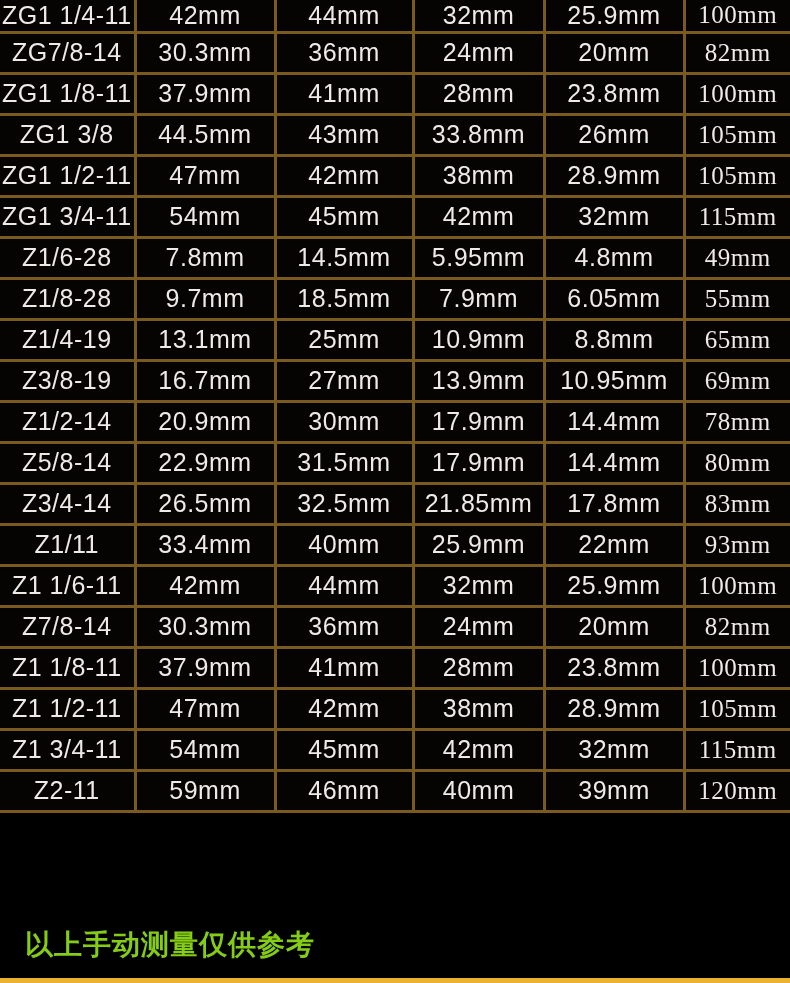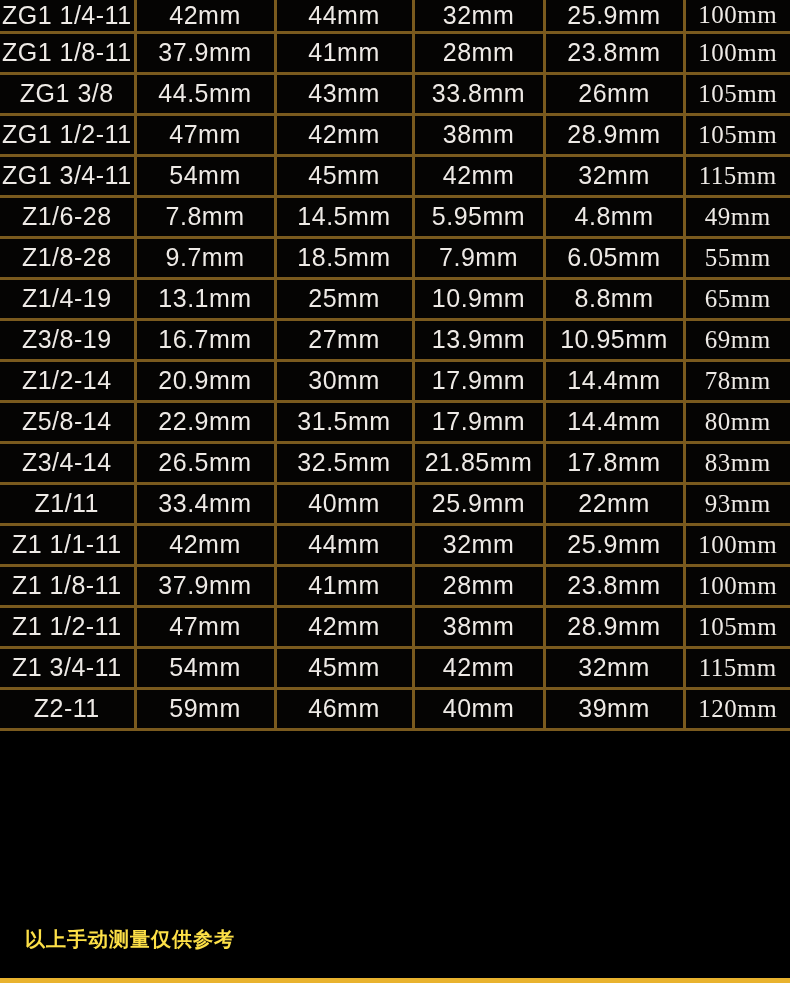--- a/index.html
+++ b/index.html
@@ -40,23 +40,23 @@
   .col-label { width: 135px; }
   .col-a { width: 140px; }
   .col-b { width: 138px; }
   .col-c { width: 131px; }
   .col-d { width: 140px; }
   .col-e { width: 106px; }
   .footer-note {
     position: absolute;
     left: 25px;
     top: 926px;
-    font-size: 20px;
+    font-size: 28px;
     font-weight: bold;
-    color: #fde047;
+    color: #84cc16;
     letter-spacing: 1px;
   }
   .accent-bar {
     position: absolute;
     left: 0;
     bottom: 0;
     width: 790px;
     height: 5px;
     background: #e9b32f;
   }
@@ -76,20 +76,28 @@
   <tbody id="table-body">
       <tr>
         <td>ZG1 1/4-11</td>
         <td>42mm</td>
         <td>44mm</td>
         <td>32mm</td>
         <td>25.9mm</td>
         <td>100mm</td>
       </tr>
       <tr>
+        <td>ZG7/8-14</td>
+        <td>30.3mm</td>
+        <td>36mm</td>
+        <td>24mm</td>
+        <td>20mm</td>
+        <td>82mm</td>
+      </tr>
+      <tr>
         <td>ZG1 1/8-11</td>
         <td>37.9mm</td>
         <td>41mm</td>
         <td>28mm</td>
         <td>23.8mm</td>
         <td>100mm</td>
       </tr>
       <tr>
         <td>ZG1 3/8</td>
         <td>44.5mm</td>
@@ -172,26 +180,34 @@
       </tr>
       <tr>
         <td>Z1/11</td>
         <td>33.4mm</td>
         <td>40mm</td>
         <td>25.9mm</td>
         <td>22mm</td>
         <td>93mm</td>
       </tr>
       <tr>
-        <td>Z1 1/1-11</td>
+        <td>Z1 1/6-11</td>
         <td>42mm</td>
         <td>44mm</td>
         <td>32mm</td>
         <td>25.9mm</td>
         <td>100mm</td>
+      </tr>
+      <tr>
+        <td>Z7/8-14</td>
+        <td>30.3mm</td>
+        <td>36mm</td>
+        <td>24mm</td>
+        <td>20mm</td>
+        <td>82mm</td>
       </tr>
       <tr>
         <td>Z1 1/8-11</td>
         <td>37.9mm</td>
         <td>41mm</td>
         <td>28mm</td>
         <td>23.8mm</td>
         <td>100mm</td>
       </tr>
       <tr>

